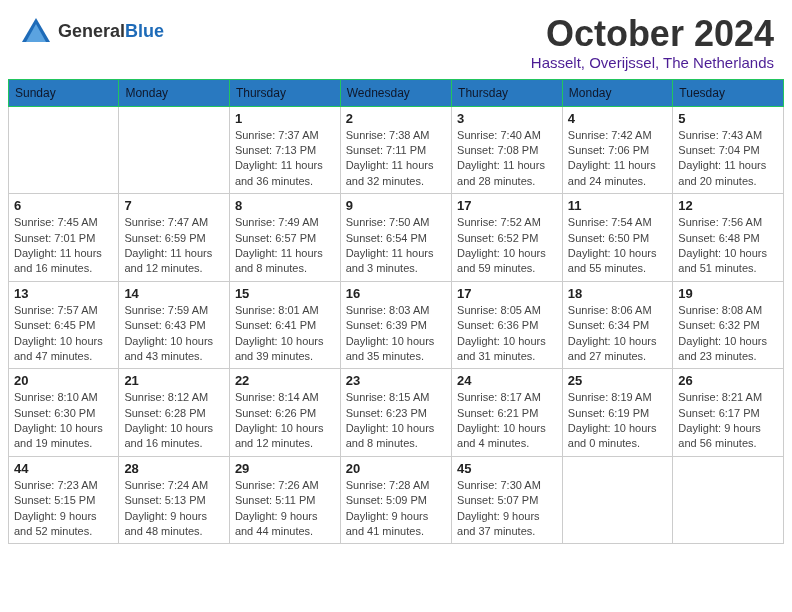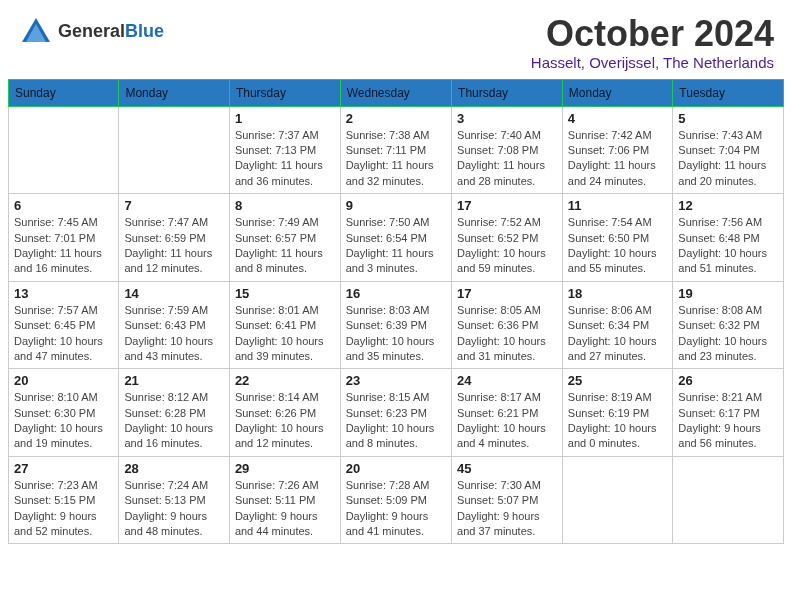--- a/index.html
+++ b/index.html
@@ -237,21 +237,21 @@
             <span class="day-number">25</span>
             <div class="day-info">Sunrise: 8:19 AM<br>Sunset: 6:19 PM<br>Daylight: 10 hours and 0 minutes.</div>
           </td>
           <td>
             <span class="day-number">26</span>
             <div class="day-info">Sunrise: 8:21 AM<br>Sunset: 6:17 PM<br>Daylight: 9 hours and 56 minutes.</div>
           </td>
         </tr>
         <tr>
           <td>
-            <span class="day-number">27</span>
+            <span class="day-number">44</span>
             <div class="day-info">Sunrise: 7:23 AM<br>Sunset: 5:15 PM<br>Daylight: 9 hours and 52 minutes.</div>
           </td>
           <td>
             <span class="day-number">28</span>
             <div class="day-info">Sunrise: 7:24 AM<br>Sunset: 5:13 PM<br>Daylight: 9 hours and 48 minutes.</div>
           </td>
           <td>
             <span class="day-number">29</span>
             <div class="day-info">Sunrise: 7:26 AM<br>Sunset: 5:11 PM<br>Daylight: 9 hours and 44 minutes.</div>
           </td>

